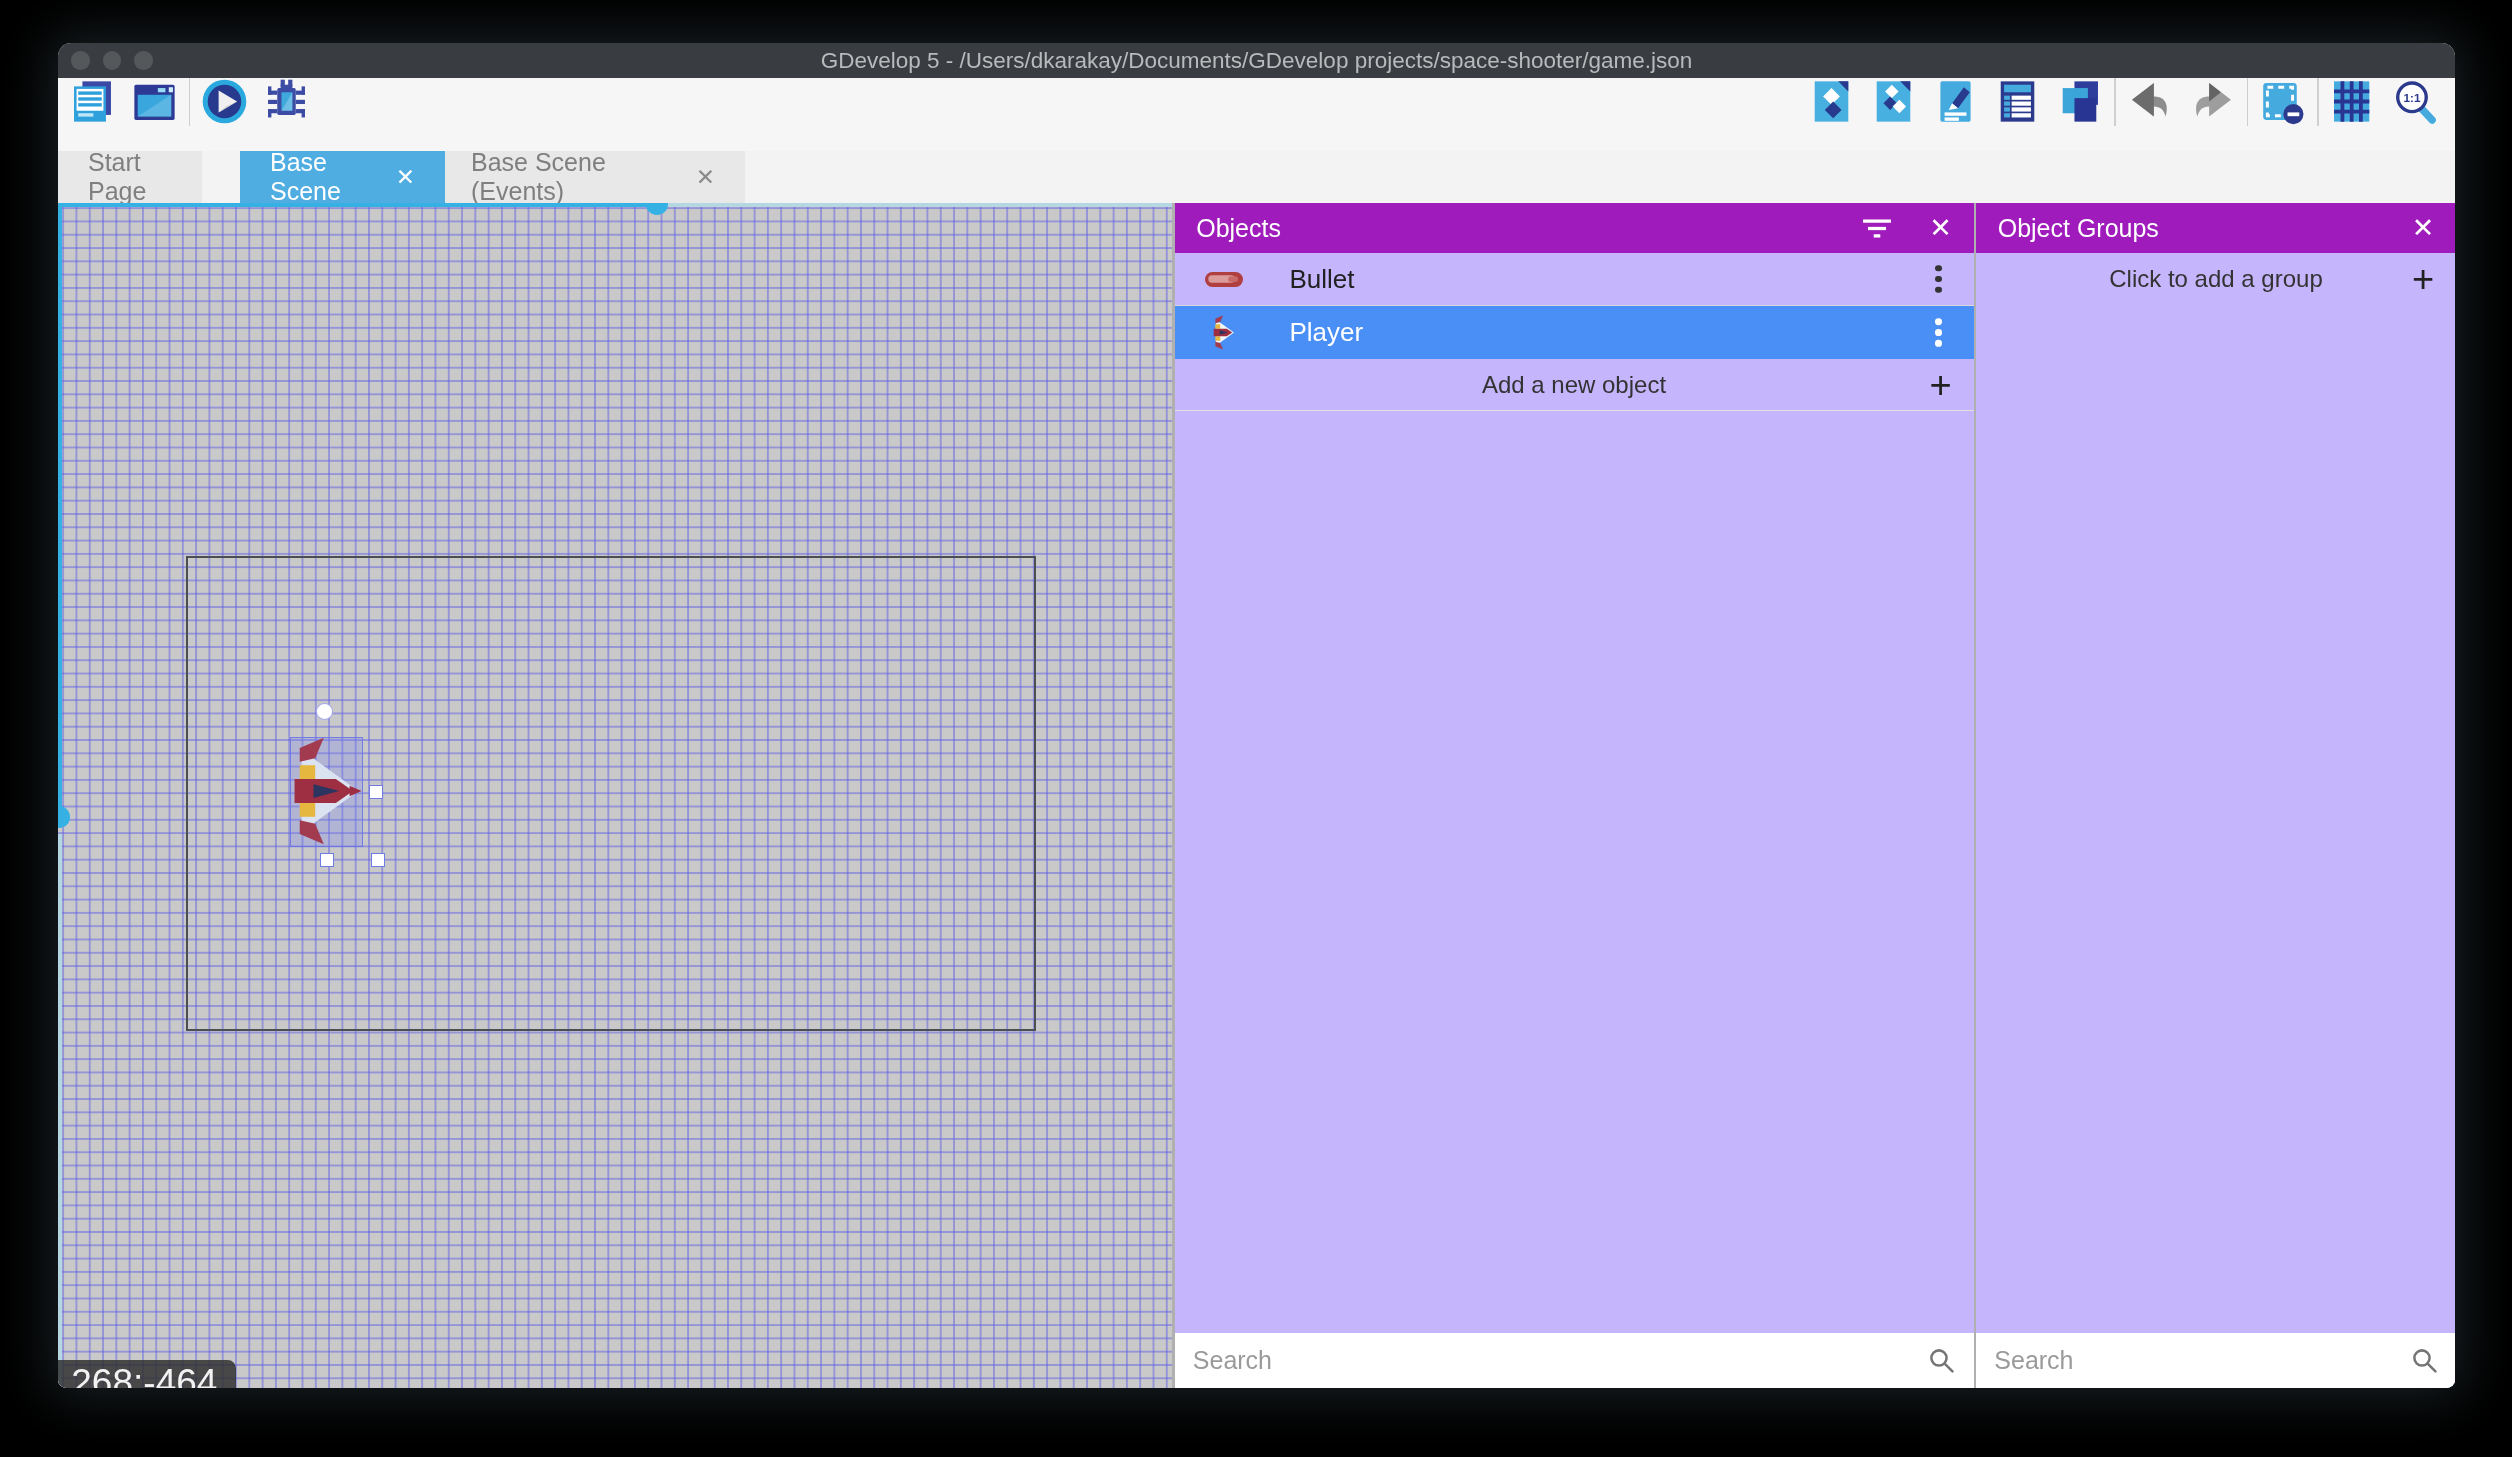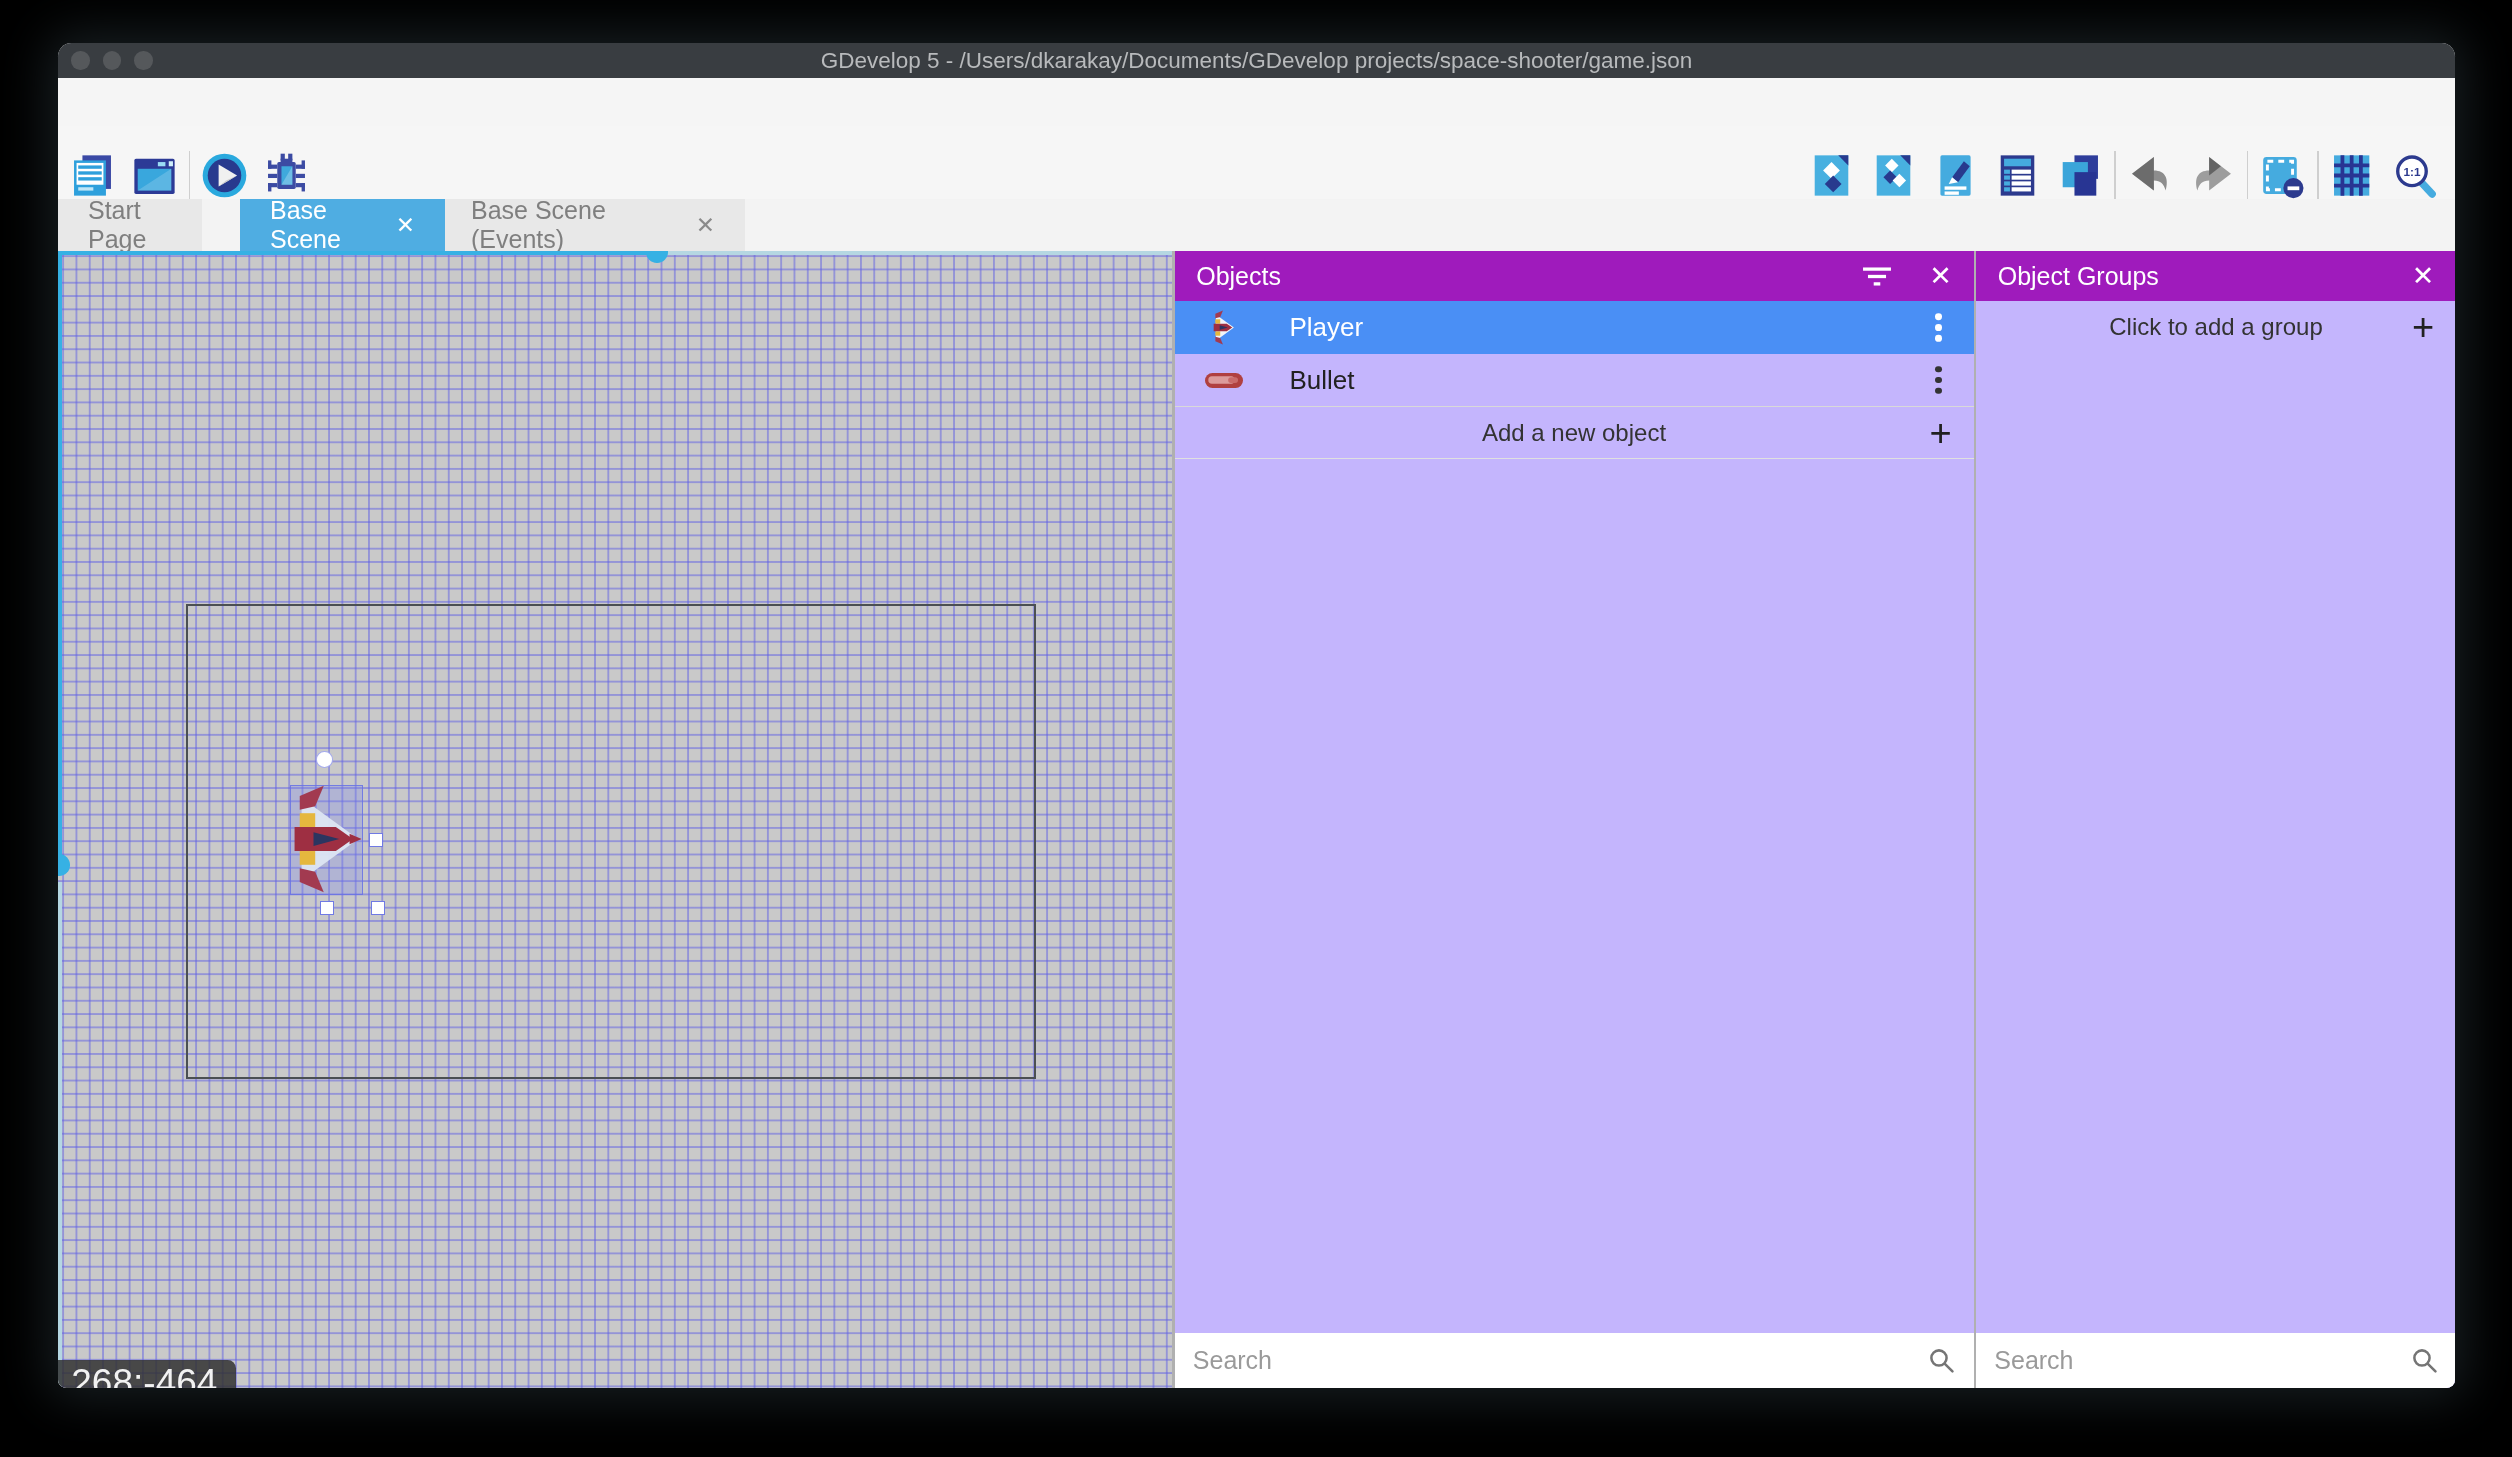--- a/index.html
+++ b/index.html
@@ -12,21 +12,21 @@
     display:flex; flex-direction:column;
   }
 
   
   .titlebar { height:35px; background:#393d41; position:relative; display:flex; align-items:center; flex:none; }
   .traffic { display:flex; gap:13.3px; margin-left:13.3px; }
   .traffic span { width:18.3px; height:18.3px; border-radius:50%; background:#55585b; display:block; }
   .wintitle { position:absolute; left:0; right:0; text-align:center; color:#b8babc; font-size:22.5px; }
 
   
-  .toolbar { height:73px; background:#f6f6f6; display:flex; align-items:flex-end; padding:0 16.7px 0 10.8px; flex:none;margin-top:48px; }
+  .toolbar { height:73px; background:#f6f6f6; display:flex; align-items:flex-start; padding:0 16.7px 0 10.8px; flex:none; }
   .tbtn { background:none; border:none; width:47px; height:47px; padding:0; cursor:pointer; flex:none; }
   .tbtn svg { width:47px; height:47px; display:block; }
   .tgroup { display:flex; align-items:center; gap:15px; }
   .tsep { width:1.7px; height:48px; background:#cfcfcf; margin:0 10.8px; flex:none; }
   .tspacer { flex:1; }
 
   
   .tabbar { height:52px; background:#f3f3f3; display:flex; flex:none; }
   .tab { height:52px; display:flex; align-items:center; justify-content:center; gap:33px;
          background:#e8e8e8; color:#7f7f7f; font-size:25px; padding:0 30px; cursor:pointer; }
@@ -325,48 +325,48 @@
         <span class="picon">
           <svg width="30" height="23" viewBox="0 0 36 28">
             <rect x="1" y="3" width="34" height="4" fill="#fff"></rect>
             <rect x="7" y="12" width="22" height="4" fill="#fff"></rect>
             <rect x="14" y="21" width="8" height="4" fill="#fff"></rect>
           </svg>
         </span>
         <span class="picon pclose">✕</span>
       </div>
 
+      <div class="obj-row row-sep">
+        <span class="thumb">
+          <svg width="38" height="15" viewBox="0 0 46 18">
+            <rect x="0" y="0" width="46" height="18" rx="9" fill="#b04040"></rect>
+            <rect x="4" y="4" width="32" height="9" rx="4.5" fill="#dc9b9b"></rect>
+            <rect x="28" y="5" width="12" height="7" rx="3.5" fill="#c96a6a"></rect>
+          </svg>
+        </span>
+        <span class="oname">Bullet</span>
+        <span class="kebab" style="color:#333"></span>
+      </div>
+
       <div class="obj-row selected">
         <span class="thumb">
           <svg width="35" height="35" viewBox="0 0 84 128">
             <polygon points="14,16 14,112 80,64" fill="#f2f5f8"></polygon>
             <polygon points="12,14 40,2 30,26 12,30" fill="#a23a50"></polygon>
             <polygon points="12,114 40,126 30,102 12,98" fill="#a23a50"></polygon>
             <rect x="12" y="34" width="18" height="16" fill="#e5b73e"></rect>
             <rect x="12" y="78" width="18" height="16" fill="#e5b73e"></rect>
             <polygon points="6,50 6,78 54,78 74,64 54,50" fill="#9e2f42"></polygon>
             <polygon points="28,56 28,72 58,64" fill="#2c3560"></polygon>
           </svg>
         </span>
         <span class="oname">Player</span>
         <span class="kebab"></span>
       </div>
 
-      <div class="obj-row row-sep">
-        <span class="thumb">
-          <svg width="38" height="15" viewBox="0 0 46 18">
-            <rect x="0" y="0" width="46" height="18" rx="9" fill="#b04040"></rect>
-            <rect x="4" y="4" width="32" height="9" rx="4.5" fill="#dc9b9b"></rect>
-            <rect x="28" y="5" width="12" height="7" rx="3.5" fill="#c96a6a"></rect>
-          </svg>
-        </span>
-        <span class="oname">Bullet</span>
-        <span class="kebab" style="color:#333"></span>
-      </div>
-
       <div class="add-row">
         <span>Add a new object</span>
         <span class="plus">+</span>
       </div>
 
       <div class="panel-fill"></div>
 
       <div class="searchbar">
         <input type="text" placeholder="Search" style="">
         <svg width="27" height="27" viewBox="0 0 32 32">

